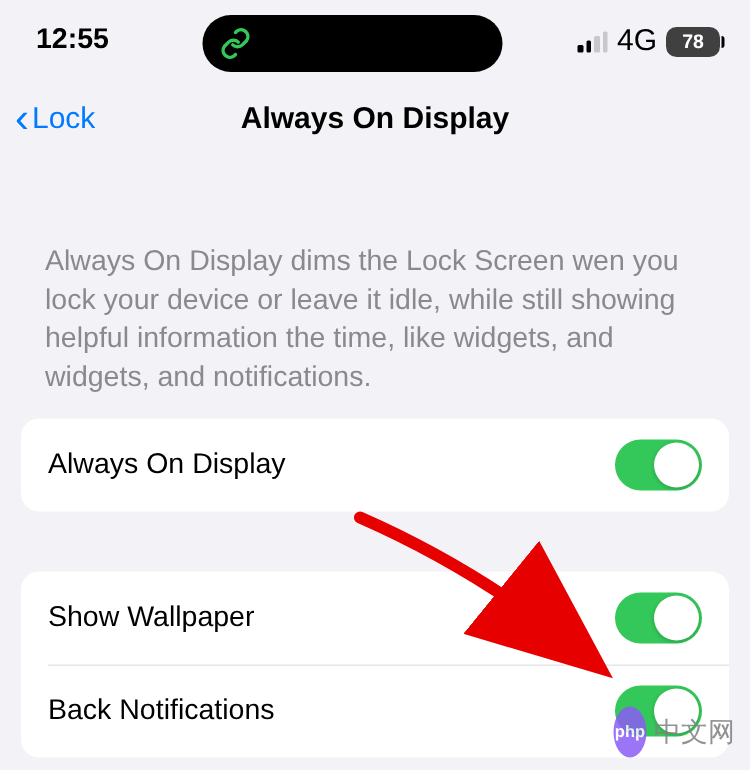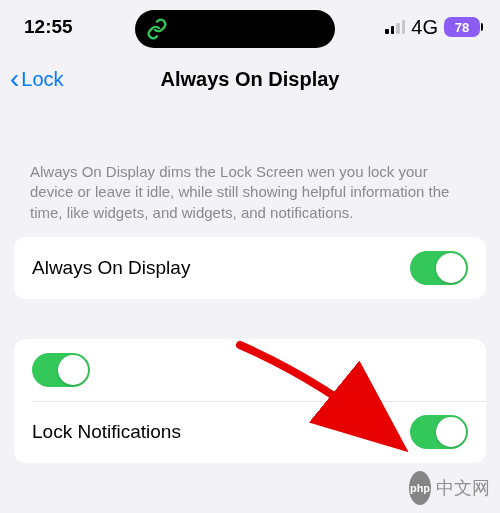--- a/index.html
+++ b/index.html
@@ -6,23 +6,22 @@
     body {
       width: 500px;
       height: 513px;
       background: #f2f2f7;
       font-family: -apple-system, 'Helvetica Neue', Arial, sans-serif;
       position: relative;
       overflow: hidden;
     }
     .status-bar {
       display: flex;
-      align-items: center;
       height: 54px;
-      padding: 3px 24px;
+      padding: 16px 24px;
       position: relative;
     }
     .time {
       font-size: 19px;
       font-weight: 600;
       color: #000;
     }
     .dynamic-island {
       position: absolute;
       left: 135px;
@@ -55,21 +54,21 @@
       gap: 2px;
       height: 14px;
     }
     .sbar { width: 3.5px; background: #000; border-radius: 1px; }
     .sbar.dim { background: #c7c7cc; }
     .b1 { height: 5px; } .b2 { height: 8px; } .b3 { height: 11px; } .b4 { height: 14px; }
     .network { font-size: 20px; font-weight: 500; color: #000; }
     .battery {
       width: 36px;
       height: 20px;
-      background: #8b5cf6;
+      background: #404040;
       border-radius: 7px;
       display: flex;
       align-items: center;
       justify-content: center;
       position: relative;
     }
     .battery::after {
       content: '';
       position: absolute;
       right: -3px;
@@ -103,21 +102,21 @@
       position: absolute;
       left: 50%;
       transform: translateX(-50%);
       font-size: 20px;
       font-weight: 600;
       color: #000;
     }
     .description {
       padding: 58px 30px 14px 30px;
       color: #8a8a8e;
-      font-size: 15px;
+      font-size: 19px;
       line-height: 1.35;
     }
     .group {
       margin: 0 14px 40px 14px;
       background: #fff;
       border-radius: 12px;
       overflow: hidden;
     }
     .row {
       display: flex;
@@ -166,21 +165,21 @@
       bottom: 8px;
       right: 10px;
       display: flex;
       align-items: center;
       gap: 5px;
       opacity: 0.85;
     }
     .wm-logo {
       width: 22px;
       height: 34px;
-      background: #737373;
+      background: #8b5cf6;
       border-radius: 50%;
       color: #fff;
       font-size: 11px;
       font-weight: bold;
       display: flex;
       align-items: center;
       justify-content: center;
     }
     .wm-text { color: #808080; font-size: 18px; }
   </style>
@@ -225,26 +224,27 @@
   <div class="row">
     <span class="row-label">Always On Display</span>
     <div class="toggle">
         <div class="knob"></div>
       </div>
   </div>
 </div>
 
 <div class="group">
   <div class="row">
+    <span class="row-label">Show Wallpaper</span>
     <div class="toggle">
         <div class="knob"></div>
       </div>
   </div>
   <div class="row">
-    <span class="row-label">Lock Notifications</span>
+    <span class="row-label">Back Notifications</span>
     <div class="toggle">
         <div class="knob"></div>
       </div>
   </div>
 </div>
 
 <svg class="arrow-annotation" width="200" height="130">
   <defs>
     <marker id="ah" markerWidth="12" markerHeight="12" refX="9" refY="5" orient="auto">
       <polygon points="0,0 12,5 0,10" fill="#e60000"></polygon>

